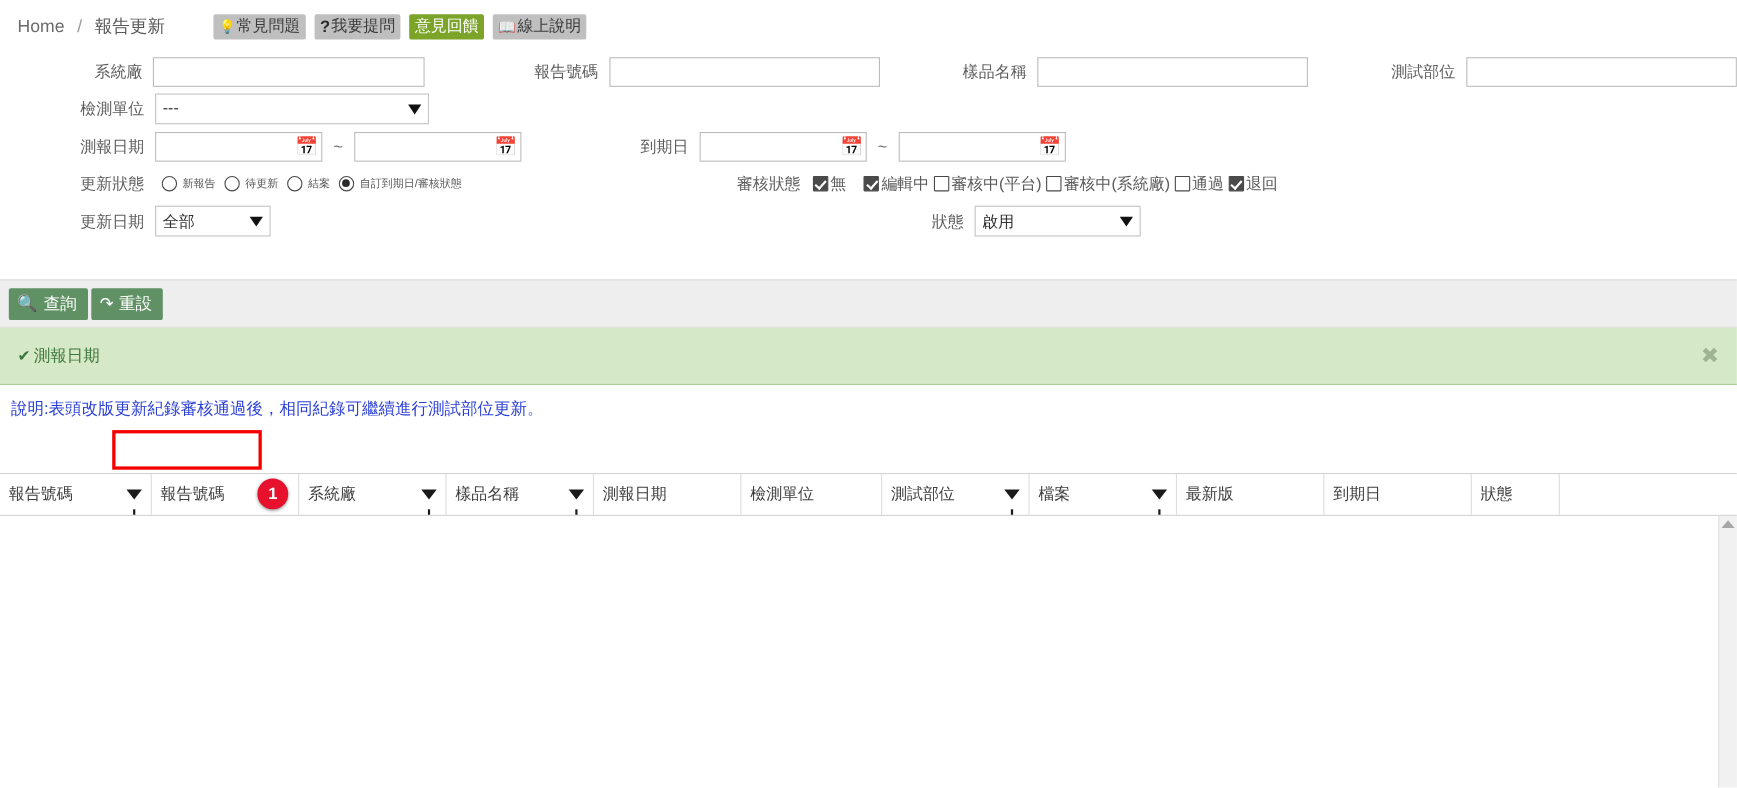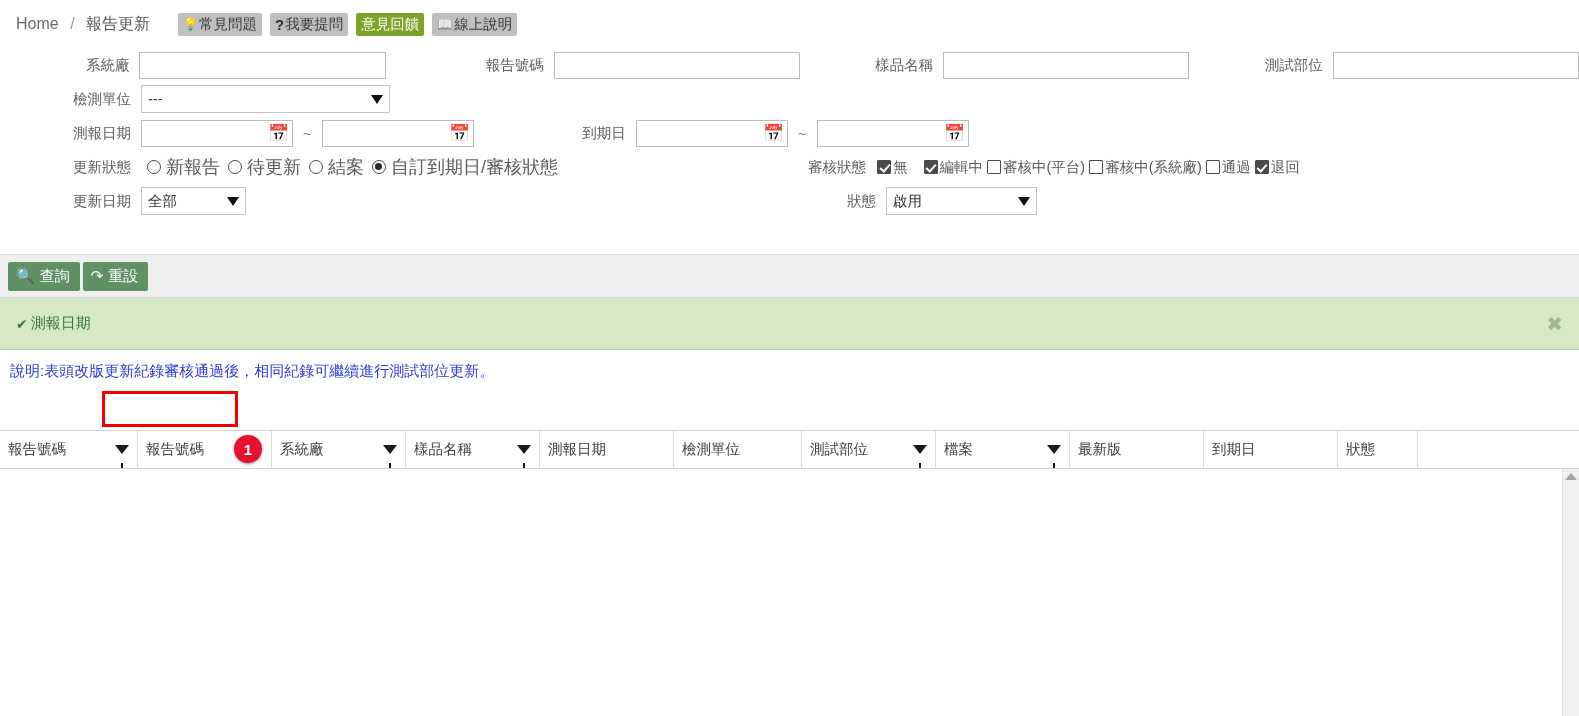--- a/index.html
+++ b/index.html
@@ -13,21 +13,21 @@
     overflow: hidden;
   }
   .page { position: relative; width: 1579px; height: 716px; }
 
   
   .topbar {
     height: 48px;
     display: flex;
     align-items: center;
     padding-left: 16px;
-    gap: 0;
+    gap: 16px;
   }
   .crumb {
     font-size: 16px;
     color: #6b6b6b;
   }
   .crumb .sep { margin: 0 7px; color: #9a9a9a; }
   .crumb .cur { color: #5a5a5a; }
 
   .helpbtns { display: flex; align-items: center; gap: 8px; margin-left: 28px; }
   .hbtn {
@@ -102,21 +102,21 @@
   .radio, .cbx { display: inline-flex; align-items: center; cursor: pointer; }
   .ro {
     width: 14px; height: 14px; border-radius: 50%;
     border: 1.6px solid #4a4a4a; background:#fff;
     display: inline-block; position: relative;
   }
   .ro.on::after {
     content:""; position:absolute; left:2.4px; top:2.4px;
     width:7px; height:7px; border-radius:50%; background:#2b2b2b;
   }
-  .rlabel { margin-left: 5px; font-size: 18px; color:#5a5a5a; white-space: nowrap; text-align: center;}
+  .rlabel { margin-left: 5px; font-size: 10px; color:#5a5a5a; white-space: nowrap; text-align: center;}
   .cb {
     width: 14px; height: 14px;
     border: 1.4px solid #4a4a4a; background:#fff;
     display:inline-block; position:relative; border-radius:1px;
   }
   .cb.on { background:#4a4a4a; border-color:#4a4a4a; }
   .cb.on::after {
     content:""; position:absolute; left:3.6px; top:0.7px;
     width:4px; height:8px; border:solid #fff;
     border-width: 0 2px 2px 0; transform: rotate(42deg);

